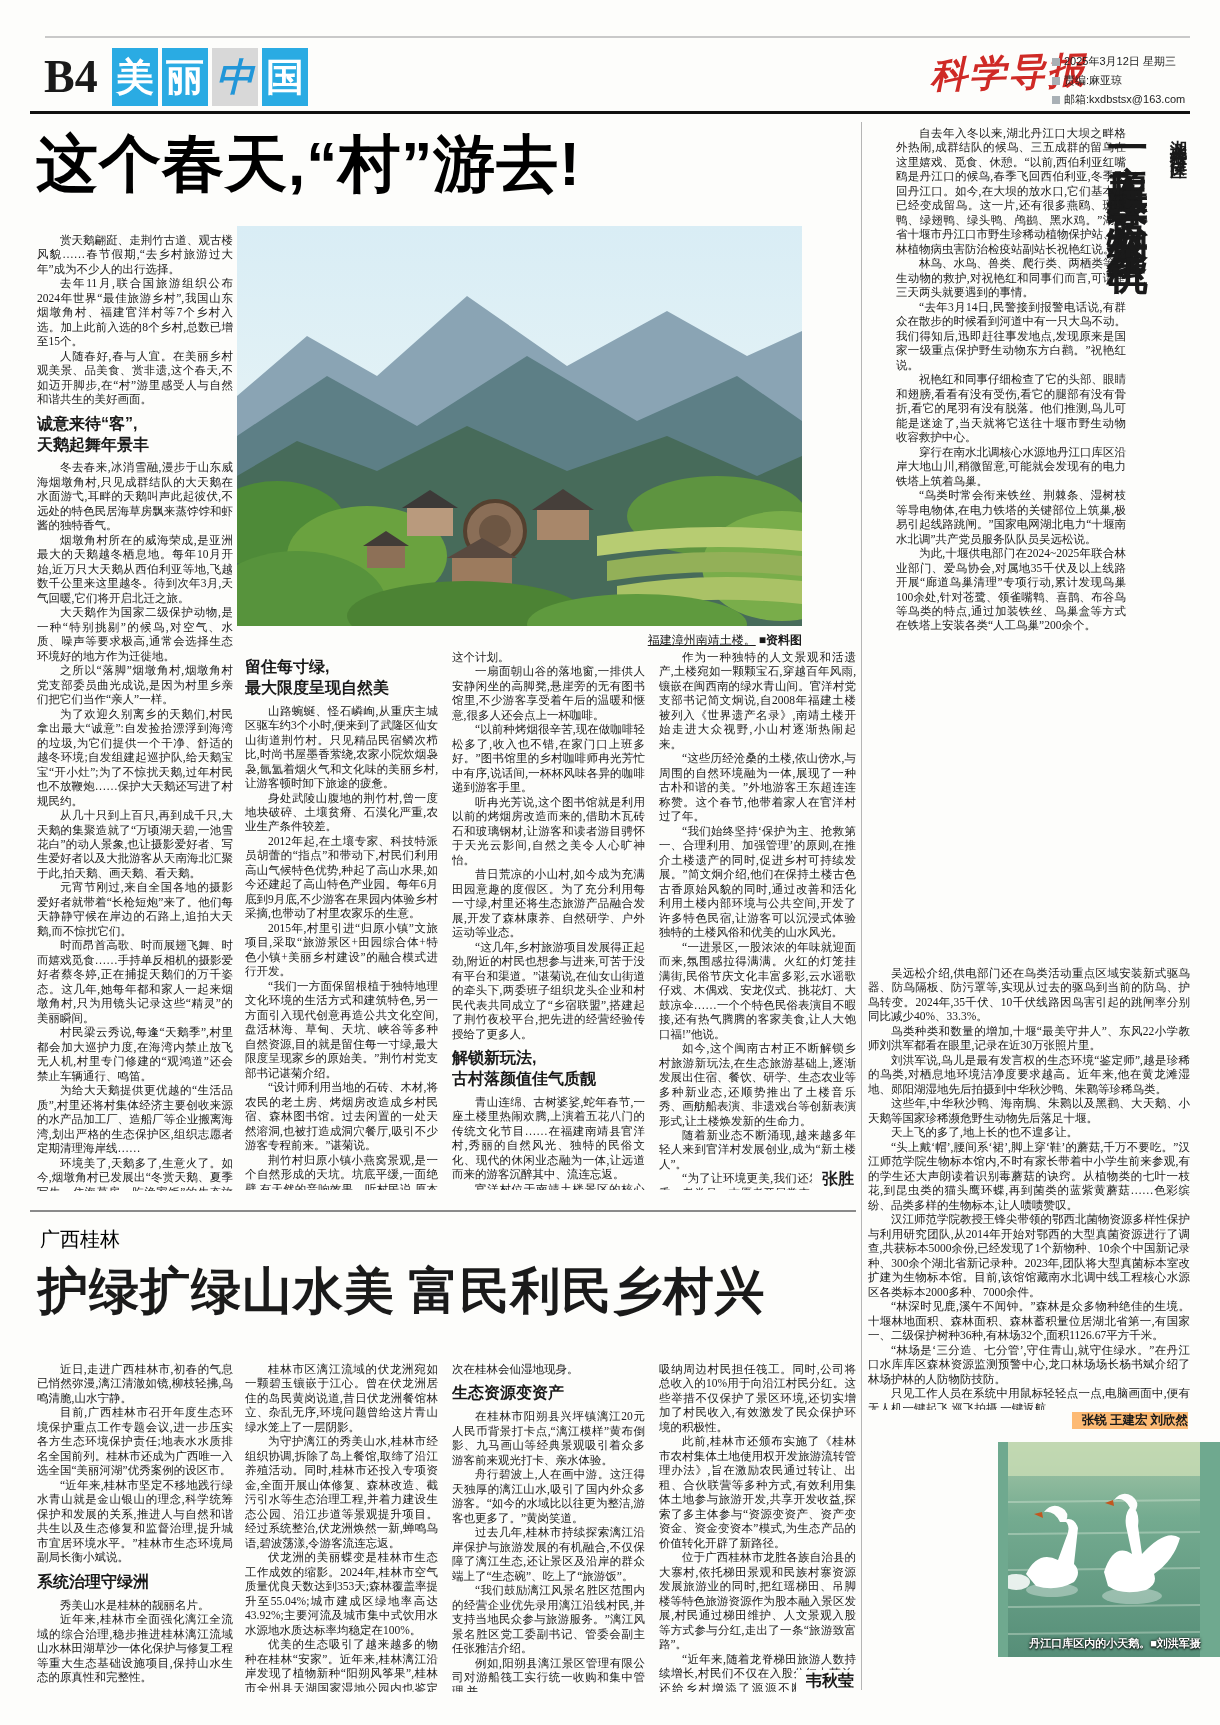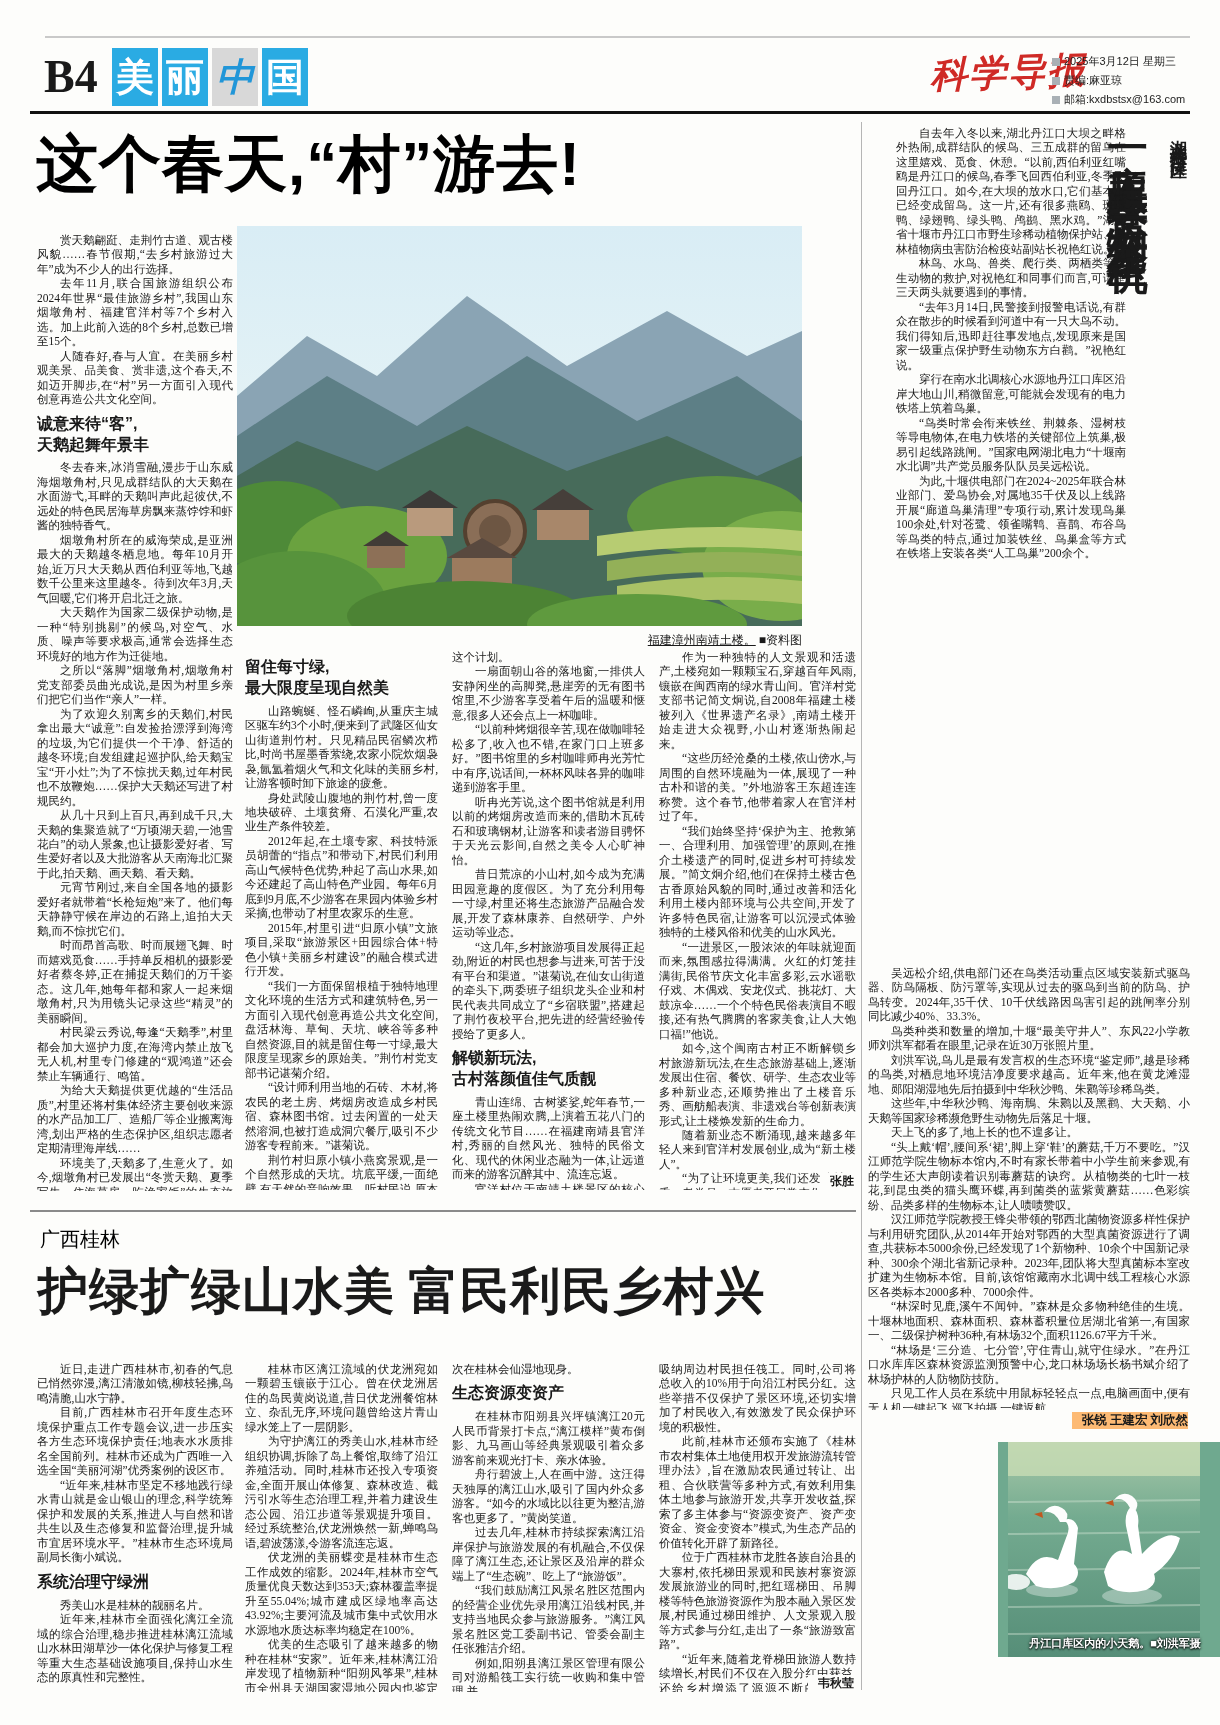--- a/index.html
+++ b/index.html
@@ -17,26 +17,26 @@
   .hinfo .row{display:flex;align-items:center;gap:4px;}
   .sq{display:inline-block;width:8px;height:8px;background:#a9b0b5;}
   .blackrule{left:30px;top:111px;width:1160px;height:3px;background:#111;}
   .vdivider{left:861px;top:122px;width:1px;height:1568px;background:#b5b5b5;}
   
   .main-headline{left:36px;top:122px;width:800px;font-family:"Liberation Sans",sans-serif;font-weight:bold;font-size:62px;letter-spacing:1px;color:#000;}
   .photo{left:237px;top:226px;width:565px;height:400px;overflow:hidden;background:#cfe4da;}
   .photo svg{display:block;}
   .caption-row{left:237px;top:632px;width:565px;font-size:12px;text-align:right;}
   .cap-underline{text-decoration:underline;}
-  .cap-credit{font-weight:normal;font-family:"Liberation Sans",sans-serif;}
+  .cap-credit{font-weight:bold;font-family:"Liberation Sans",sans-serif;}
   .col{position:absolute;overflow:hidden;font-size:11.5px;line-height:1.26;}
   .col .p{margin:0;text-indent:2em;text-align:justify;}
   .col .p.pc{text-indent:0;}
   .sub{font-family:"Liberation Sans",sans-serif;font-weight:bold;font-size:16px;line-height:1.3;white-space:pre-line;margin:7px 0 5px;text-indent:0;}
-  .byline{position:absolute;right:0;bottom:0;font-weight:bold;font-size:12px;background:#fdfdfb;padding:1px 2px 1px 10px;}
+  .byline{position:absolute;right:0;bottom:0;font-weight:bold;font-size:16px;background:#fdfdfb;padding:1px 2px 1px 10px;}
   .c1{left:37px;top:233px;width:196px;height:958px;}
   .c2{left:245px;top:650px;width:193px;height:540px;}
   .c3{left:452px;top:650px;width:193px;height:540px;}
   .c4{left:659px;top:650px;width:197px;height:540px;}
   .middivider{left:30px;top:1210px;width:826px;height:2px;background:#8a8a8a;}
   
   .b-kicker{left:40px;top:1226px;font-size:20px;font-family:"Liberation Sans",sans-serif;color:#000;}
   .b-headline{left:38px;top:1258px;width:818px;font-size:50px;font-weight:bold;font-family:"Liberation Serif",serif;letter-spacing:1px;}
   .bc1{left:37px;top:1362px;width:196px;height:330px;}
   .bc2{left:245px;top:1362px;width:193px;height:330px;}
@@ -124,21 +124,21 @@
   </svg>
 </div>
 <div class="abs caption-row">
   <span class="cap-underline">福建漳州南靖土楼。</span>
   <span class="cap-credit">■资料图</span>
 </div>
 
 <div class="abs col c1">
     <div class="p">赏天鹅翩跹、走荆竹古道、观古楼风貌……春节假期,“去乡村旅游过大年”成为不少人的出行选择。</div>
     <div class="p">去年11月,联合国旅游组织公布2024年世界“最佳旅游乡村”,我国山东烟墩角村、福建官洋村等7个乡村入选。加上此前入选的8个乡村,总数已增至15个。</div>
-    <div class="p">人随春好,春与人宜。在美丽乡村观美景、品美食、赏非遗,这个春天,不如迈开脚步,在“村”另一方面引入现代创意再造公共文化空间。</div>
+    <div class="p">人随春好,春与人宜。在美丽乡村观美景、品美食、赏非遗,这个春天,不如迈开脚步,在“村”游里感受人与自然和谐共生的美好画面。</div>
     <div class="sub">诚意来待“客”,
 天鹅起舞年景丰</div>
     <div class="p">冬去春来,冰消雪融,漫步于山东威海烟墩角村,只见成群结队的大天鹅在水面游弋,耳畔的天鹅叫声此起彼伏,不远处的特色民居海草房飘来蒸饽饽和虾酱的独特香气。</div>
     <div class="p">烟墩角村所在的威海荣成,是亚洲最大的天鹅越冬栖息地。每年10月开始,近万只大天鹅从西伯利亚等地,飞越数千公里来这里越冬。待到次年3月,天气回暖,它们将开启北迁之旅。</div>
     <div class="p">大天鹅作为国家二级保护动物,是一种“特别挑剔”的候鸟,对空气、水质、噪声等要求极高,通常会选择生态环境好的地方作为迁徙地。</div>
     <div class="p">之所以“落脚”烟墩角村,烟墩角村党支部委员曲光成说,是因为村里乡亲们把它们当作“亲人”一样。</div>
     <div class="p">为了欢迎久别离乡的天鹅们,村民拿出最大“诚意”:自发捡拾漂浮到海湾的垃圾,为它们提供一个干净、舒适的越冬环境;自发组建起巡护队,给天鹅宝宝“开小灶”;为了不惊扰天鹅,过年村民也不放鞭炮……保护大天鹅还写进了村规民约。</div>
     <div class="p">从几十只到上百只,再到成千只,大天鹅的集聚造就了“万顷湖天碧,一池雪花白”的动人景象,也让摄影爱好者、写生爱好者以及大批游客从天南海北汇聚于此,拍天鹅、画天鹅、看天鹅。</div>
     <div class="p">元宵节刚过,来自全国各地的摄影爱好者就带着“长枪短炮”来了。他们每天静静守候在岸边的石路上,追拍大天鹅,而不惊扰它们。</div>
     <div class="p">时而昂首高歌、时而展翅飞舞、时而嬉戏觅食……手持单反相机的摄影爱好者蔡冬婷,正在捕捉天鹅们的万千姿态。这几年,她每年都和家人一起来烟墩角村,只为用镜头记录这些“精灵”的美丽瞬间。</div>
@@ -219,20 +219,21 @@
   <div class="byline">韦秋莹</div>
 </div>
 
 <div class="abs right-article">
   <div class="ra-kicker">湖北十堰丹江口库区</div>
   <div class="ra-headline">一库碧水映绿意  万物竞发绘生机</div>
   <div class="ra-body1 col">
       <div class="p">自去年入冬以来,湖北丹江口大坝之畔格外热闹,成群结队的候鸟、三五成群的留鸟在这里嬉戏、觅食、休憩。“以前,西伯利亚红嘴鸥是丹江口的候鸟,春季飞回西伯利亚,冬季飞回丹江口。如今,在大坝的放水口,它们基本上已经变成留鸟。这一片,还有很多燕鸥、斑嘴鸭、绿翅鸭、绿头鸭、鸬鹚、黑水鸡。”湖北省十堰市丹江口市野生珍稀动植物保护站、森林植物病虫害防治检疫站副站长祝艳红说。</div>
       <div class="p">林鸟、水鸟、兽类、爬行类、两栖类等野生动物的救护,对祝艳红和同事们而言,可谓是三天两头就要遇到的事情。</div>
       <div class="p">“去年3月14日,民警接到报警电话说,有群众在散步的时候看到河道中有一只大鸟不动。我们得知后,迅即赶往事发地点,发现原来是国家一级重点保护野生动物东方白鹳。”祝艳红说。</div>
+      <div class="p">祝艳红和同事仔细检查了它的头部、眼睛和翅膀,看看有没有受伤,看它的腿部有没有骨折,看它的尾羽有没有脱落。他们推测,鸟儿可能是迷途了,当天就将它送往十堰市野生动物收容救护中心。</div>
       <div class="p">穿行在南水北调核心水源地丹江口库区沿岸大地山川,稍微留意,可能就会发现有的电力铁塔上筑着鸟巢。</div>
       <div class="p">“鸟类时常会衔来铁丝、荆棘条、湿树枝等导电物体,在电力铁塔的关键部位上筑巢,极易引起线路跳闸。”国家电网湖北电力“十堰南水北调”共产党员服务队队员吴远松说。</div>
       <div class="p">为此,十堰供电部门在2024~2025年联合林业部门、爱鸟协会,对属地35千伏及以上线路开展“廊道鸟巢清理”专项行动,累计发现鸟巢100余处,针对苍鹭、领雀嘴鹎、喜鹊、布谷鸟等鸟类的特点,通过加装铁丝、鸟巢盒等方式在铁塔上安装各类“人工鸟巢”200余个。</div>
     </div>
   <div class="ra-body2 col">
       <div class="p">吴远松介绍,供电部门还在鸟类活动重点区域安装新式驱鸟器、防鸟隔板、防污罩等,实现从过去的驱鸟到当前的防鸟、护鸟转变。2024年,35千伏、10千伏线路因鸟害引起的跳闸率分别同比减少40%、33.3%。</div>
       <div class="p">鸟类种类和数量的增加,十堰“最美守井人”、东风22小学教师刘洪军都看在眼里,记录在近30万张照片里。</div>
       <div class="p">刘洪军说,鸟儿是最有发言权的生态环境“鉴定师”,越是珍稀的鸟类,对栖息地环境洁净度要求越高。近年来,他在黄龙滩湿地、郧阳湖湿地先后拍摄到中华秋沙鸭、朱鹮等珍稀鸟类。</div>
       <div class="p">这些年,中华秋沙鸭、海南鳽、朱鹮以及黑鹳、大天鹅、小天鹅等国家珍稀濒危野生动物先后落足十堰。</div>
       <div class="p">天上飞的多了,地上长的也不遑多让。</div>

